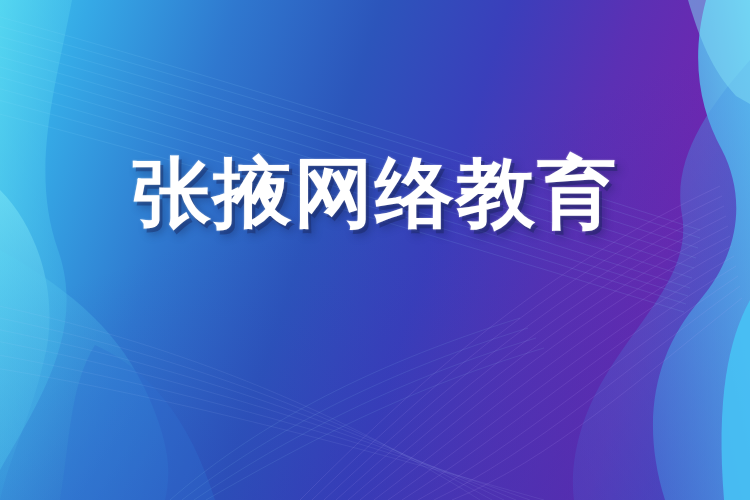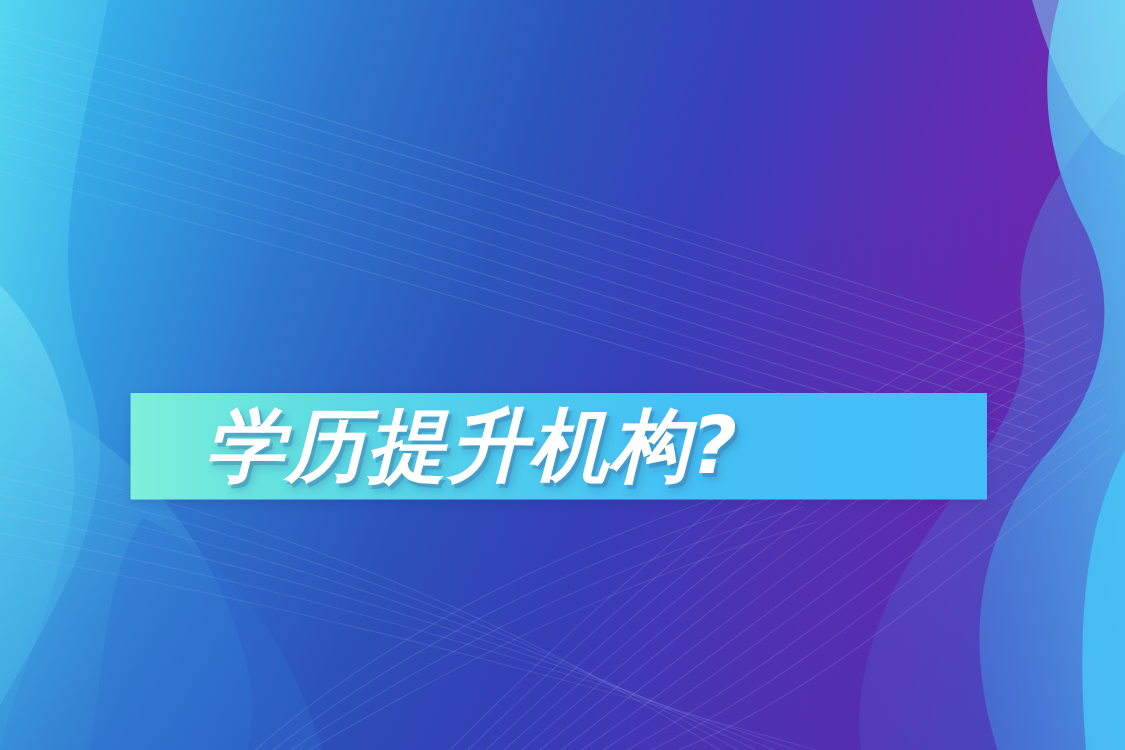--- a/index.html
+++ b/index.html
@@ -173,20 +173,18 @@
       </g>
       <g fill="none" stroke="#a8ecff" stroke-opacity=".14" stroke-width=".7">
         <path d="M170,500 C250,430 360,368 520,318"></path>
         <path d="M182,500 C262,438 372,376 528,328"></path>
         <path d="M194,500 C274,446 384,384 536,338"></path>
         <path d="M206,500 C286,454 396,392 544,348"></path>
       </g>
     </svg>
   </div>
 
+  <div class="title-wrap">
+    <div class="title">张掖网络教育</div>
+  </div>
 
-  <div class="sub-banner">
-    <div class="sub-text">
-      <span class="sub">学历提升机构?</span>
-    </div>
-  </div>
 
 </div>
 
 </body></html>

